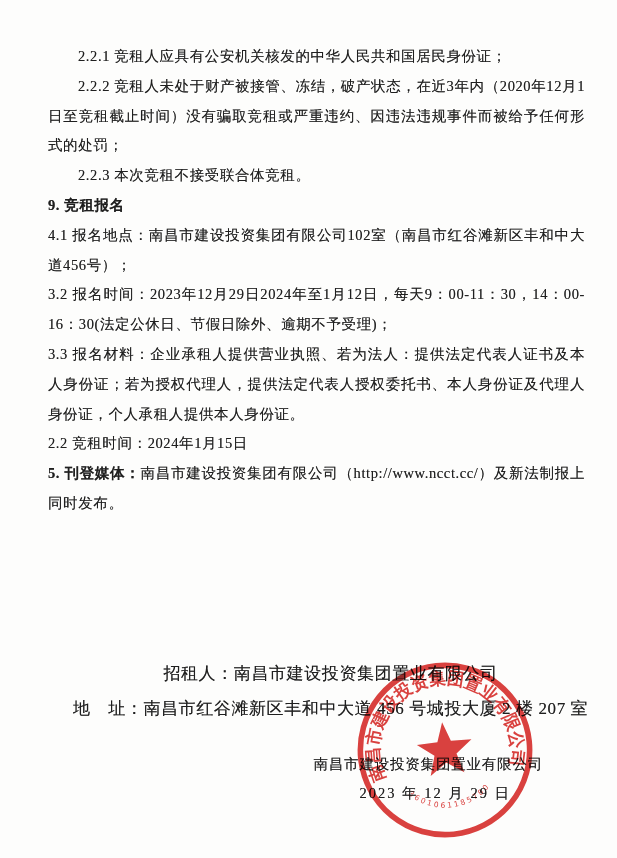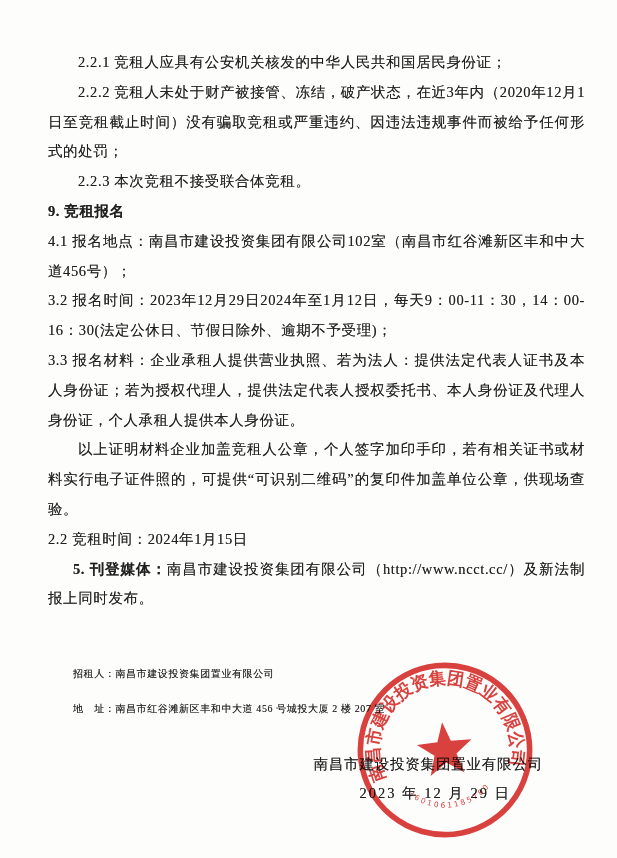--- a/index.html
+++ b/index.html
@@ -5,33 +5,34 @@
   html,body{margin:0;padding:0;background:#e8e8e8;}
   .page{
     position:relative;
     width:617px;height:858px;
     background:#fdfdfc;
     overflow:hidden;
     font-family:"Liberation Serif","DejaVu Serif",serif;
     color:#1f1f1f;
   }
   .content{
-    position:absolute;left:48px;top:48px;width:537px;
+    position:absolute;left:48px;top:42px;width:537px;
     font-size:14.5px;line-height:29.8px;
     text-align:justify;letter-spacing:0.6px;
     text-shadow:0 0 0.4px rgba(20,20,20,.55);
   }
   .content p{margin:0;}
   p.indent{text-indent:30px;}
   p.heading{font-weight:bold;}
-  .bold{font-weight:bold;margin-left:25px;}
+  .bold{font-weight:bold;}
   .contact{
     position:absolute;left:73px;top:657px;
-    font-size:10px;line-height:34.5px;letter-spacing:0.6px;
+    font-size:17px;line-height:34.5px;letter-spacing:0.6px;
     text-shadow:0 0 0.4px rgba(20,20,20,.55);
+    text-align:center;
   }
   .contact p{margin:0;}
   .sig-company{
     position:absolute;right:74px;top:755px;
     font-size:14.5px;letter-spacing:0.8px;
     text-shadow:0 0 0.4px rgba(20,20,20,.55);
   }
   .sig-date{
     position:absolute;right:106px;top:784px;
     font-size:14.5px;letter-spacing:2px;
@@ -51,21 +52,20 @@
 <div class="page">
 
   <div class="content">
     <p class="indent">2.2.1 竞租人应具有公安机关核发的中华人民共和国居民身份证；</p>
     <p class="indent">2.2.2 竞租人未处于财产被接管、冻结，破产状态，在近3年内（2020年12月1日至竞租截止时间）没有骗取竞租或严重违约、因违法违规事件而被给予任何形式的处罚；</p>
     <p class="indent">2.2.3 本次竞租不接受联合体竞租。</p>
     <p class="heading">9. 竞租报名</p>
     <p>4.1 报名地点：南昌市建设投资集团有限公司102室（南昌市红谷滩新区丰和中大道456号）；</p>
     <p>3.2 报名时间：2023年12月29日2024年至1月12日，每天9：00-11：30，14：00-16：30(法定公休日、节假日除外、逾期不予受理)；</p>
     <p>3.3 报名材料：企业承租人提供营业执照、若为法人：提供法定代表人证书及本人身份证；若为授权代理人，提供法定代表人授权委托书、本人身份证及代理人身份证，个人承租人提供本人身份证。</p>
-    <p class="indent">以上证明材料企业加盖竞租人公章，个人签字加印手印，若有相关证书或材料实行电子证件照的，可提供“可识别二维码”的复印件加盖单位公章，供现场查验。</p>
     <p>2.2 竞租时间：2024年1月15日</p>
     <p><span class="bold">5.  刊登媒体：</span><span>南昌市建设投资集团有限公司（http://www.ncct.cc/）及新法制报上同时发布。</span></p>
   </div>
 
   <div class="contact">
     <p>招租人：南昌市建设投资集团置业有限公司</p>
     <p>地　址：南昌市红谷滩新区丰和中大道 456 号城投大厦 2 楼 207 室</p>
   </div>
 
   <div class="sig-company">南昌市建设投资集团置业有限公司</div>

